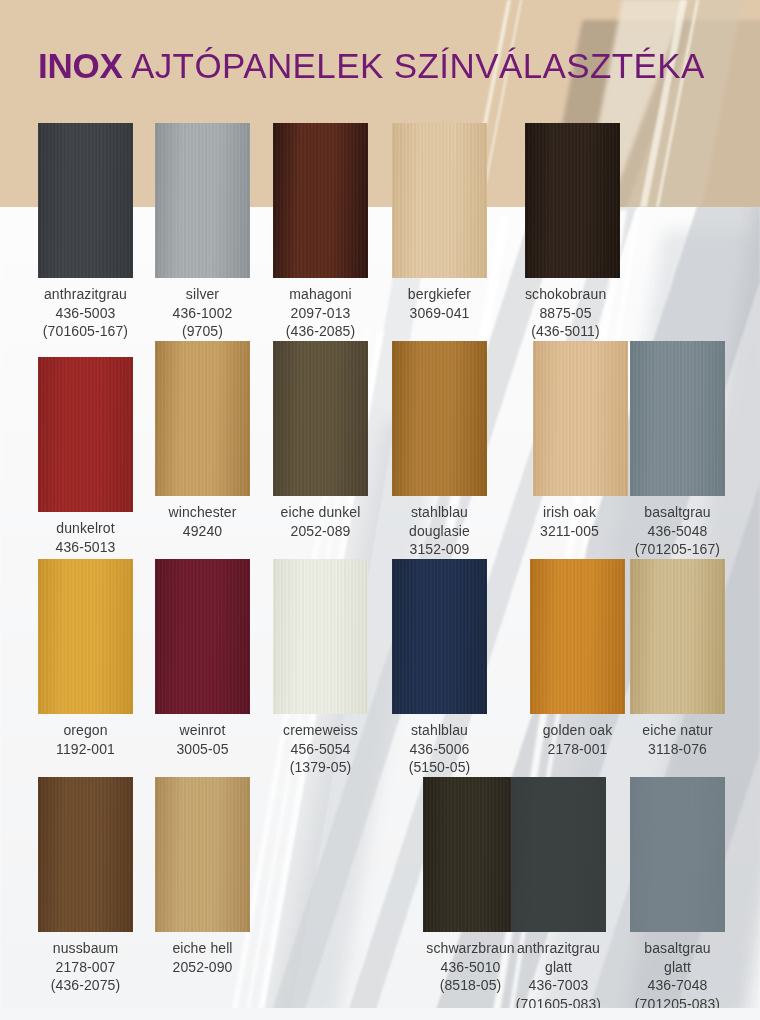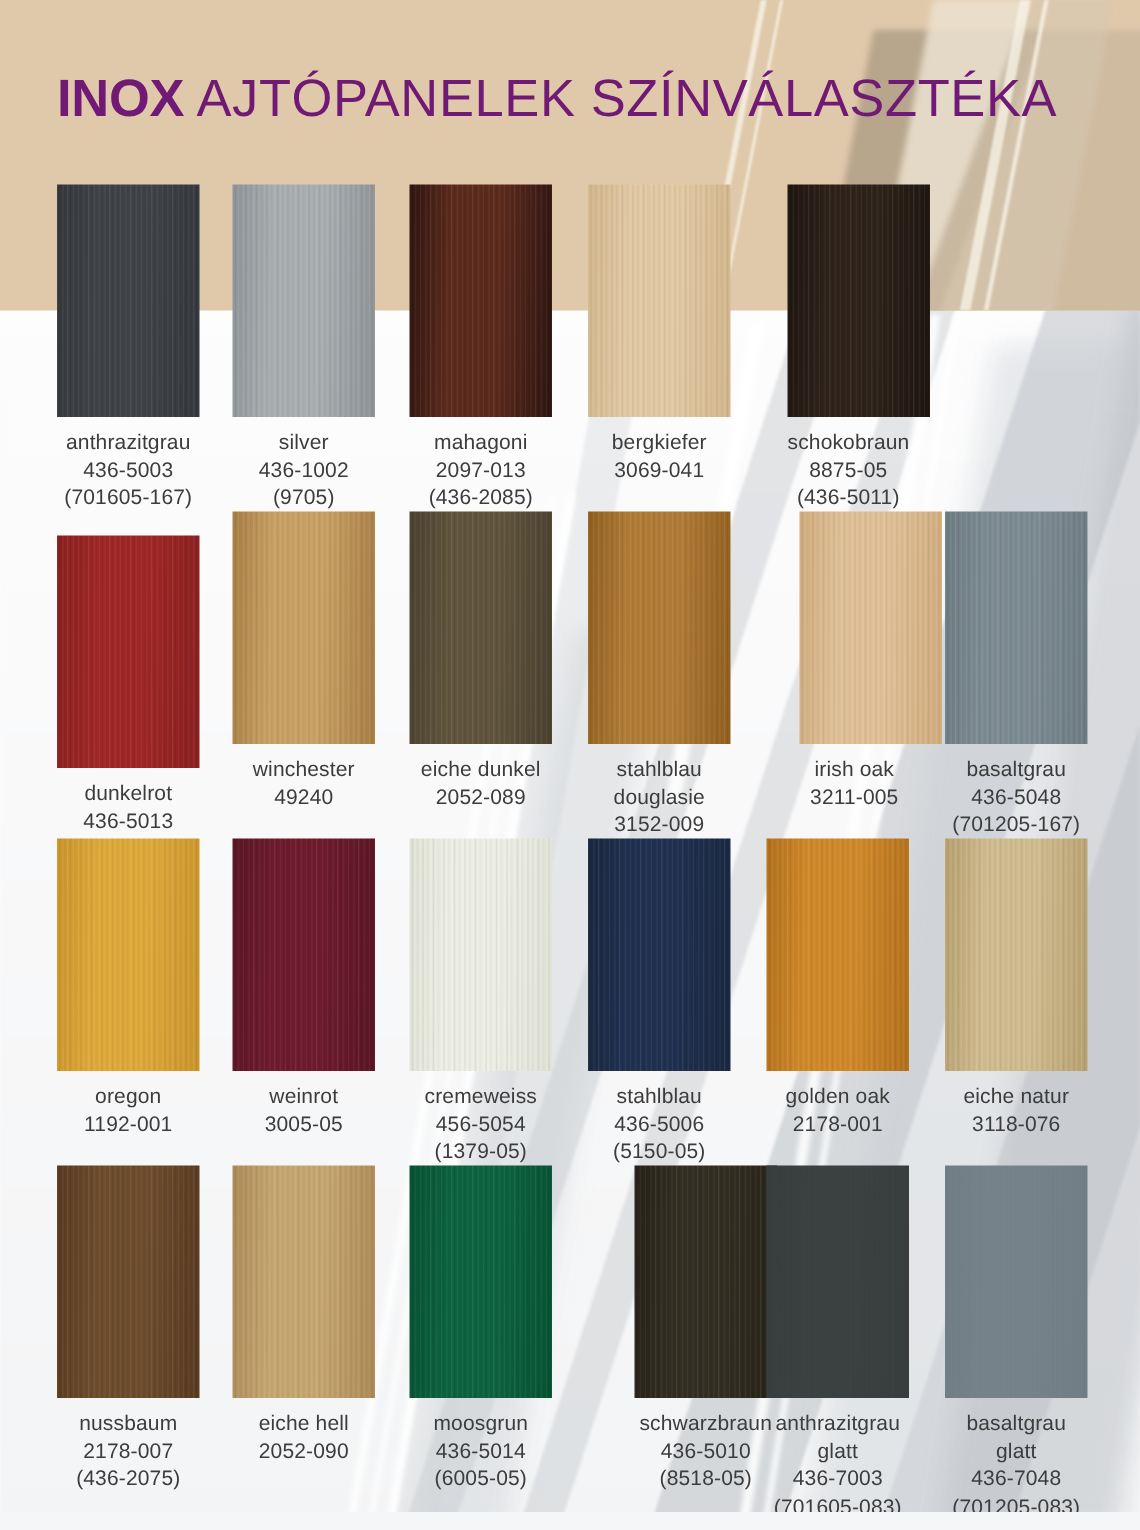--- a/index.html
+++ b/index.html
@@ -308,21 +308,21 @@
           </div>
         </div>
         <div class="cell" style="left: 392px;">
           <div class="swatch" style="background: linear-gradient(92deg, rgb(26, 39, 64) 0%, rgb(32, 48, 79) 28%, rgb(32, 48, 79) 62%, rgb(26, 39, 64) 100%);"></div>
           <div class="caption">
             <span class="ln">stahlblau</span>
             <span class="ln">436-5006</span>
             <span class="ln">(5150-05)</span>
           </div>
         </div>
-        <div class="cell" style="left: 511px;">
+        <div class="cell" style="left: 530px;">
           <div class="swatch" style="background: linear-gradient(92deg, rgb(180, 113, 28) 0%, rgb(208, 137, 42) 28%, rgb(208, 137, 42) 62%, rgb(180, 113, 28) 100%);"></div>
           <div class="caption">
             <span class="ln">golden oak</span>
             <span class="ln">2178-001</span>
           </div>
         </div>
         <div class="cell" style="left: 630px;">
           <div class="swatch" style="background: linear-gradient(92deg, rgb(185, 162, 113) 0%, rgb(208, 188, 143) 28%, rgb(208, 188, 143) 62%, rgb(185, 162, 113) 100%);"></div>
           <div class="caption">
             <span class="ln">eiche natur</span>
@@ -339,28 +339,20 @@
             <span class="ln">(436-2075)</span>
           </div>
         </div>
         <div class="cell" style="left: 155px;">
           <div class="swatch" style="background: linear-gradient(92deg, rgb(173, 139, 86) 0%, rgb(198, 167, 113) 28%, rgb(198, 167, 113) 62%, rgb(173, 139, 86) 100%);"></div>
           <div class="caption">
             <span class="ln">eiche hell</span>
             <span class="ln">2052-090</span>
           </div>
         </div>
-        <div class="cell" style="left: 273px;">
-          <div class="swatch" style="background: linear-gradient(92deg, rgb(7, 82, 52) 0%, rgb(12, 99, 64) 28%, rgb(12, 99, 64) 62%, rgb(7, 82, 52) 100%);"></div>
-          <div class="caption">
-            <span class="ln">moosgrun</span>
-            <span class="ln">436-5014</span>
-            <span class="ln">(6005-05)</span>
-          </div>
-        </div>
         <div class="cell" style="left: 392px; margin-left: 31px;">
           <div class="swatch" style="background: linear-gradient(92deg, rgb(38, 34, 25) 0%, rgb(51, 46, 34) 28%, rgb(51, 46, 34) 62%, rgb(38, 34, 25) 100%);"></div>
           <div class="caption">
             <span class="ln">schwarzbraun</span>
             <span class="ln">436-5010</span>
             <span class="ln">(8518-05)</span>
           </div>
         </div>
         <div class="cell" style="left: 511px;">
           <div class="swatch smooth" style="background: linear-gradient(92deg, rgb(55, 60, 60) 0%, rgb(59, 64, 64) 28%, rgb(59, 64, 64) 62%, rgb(55, 60, 60) 100%);"></div>

